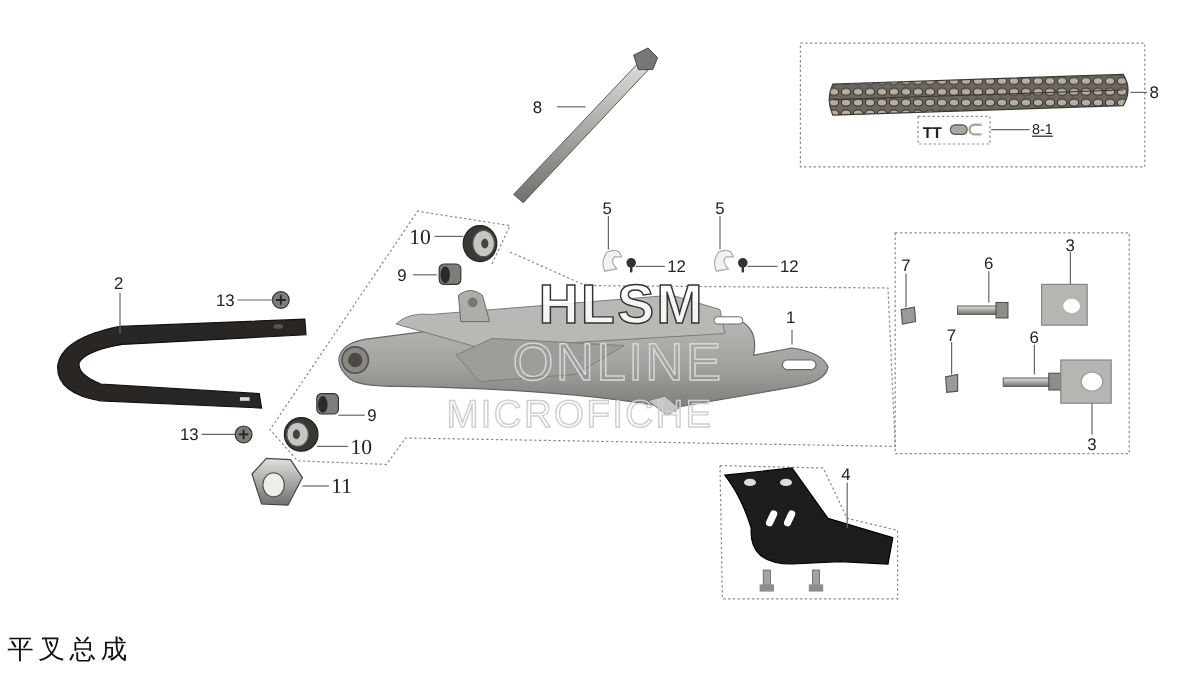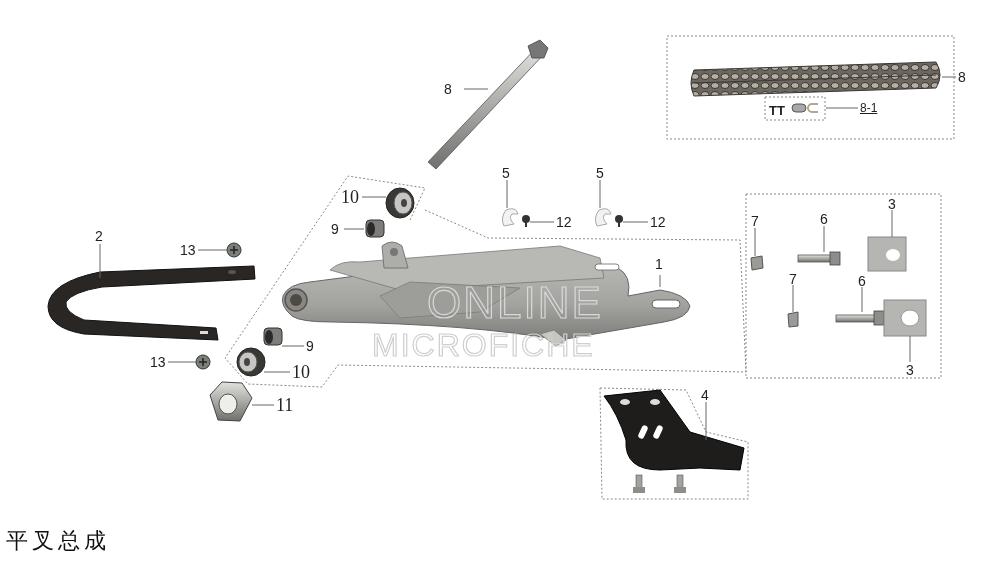--- a/index.html
+++ b/index.html
@@ -216,18 +216,19 @@
 <div class="callout" style="left:650px;top:215px;">12</div>
 <div class="callout" style="left:701px;top:388px;">4</div>
 <div class="callout" style="left:751px;top:214px;">7</div>
 <div class="callout" style="left:820px;top:212px;">6</div>
 <div class="callout" style="left:888px;top:197px;">3</div>
 <div class="callout" style="left:789px;top:272px;">7</div>
 <div class="callout" style="left:858px;top:274px;">6</div>
 <div class="callout" style="left:906px;top:363px;">3</div>
 
 
+<div class="wm wm1">HLSM</div>
 <div class="wm wm2">ONLINE</div>
 <div class="wm wm3">MICROFICHE</div>
 
 
 <div class="title">平叉总成</div>
 </div>
 
 </body></html>

